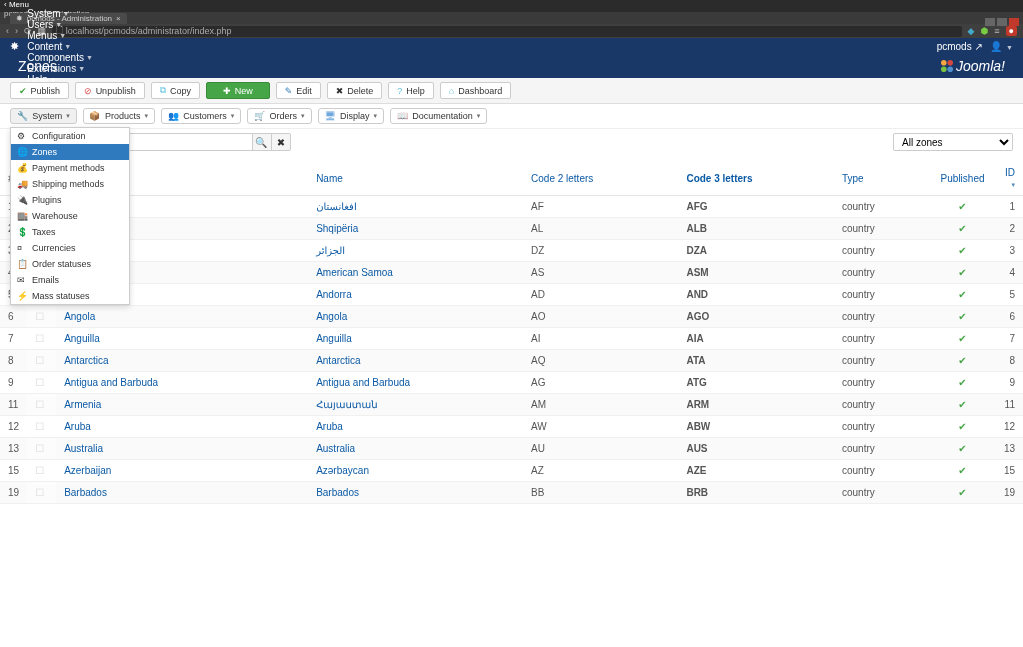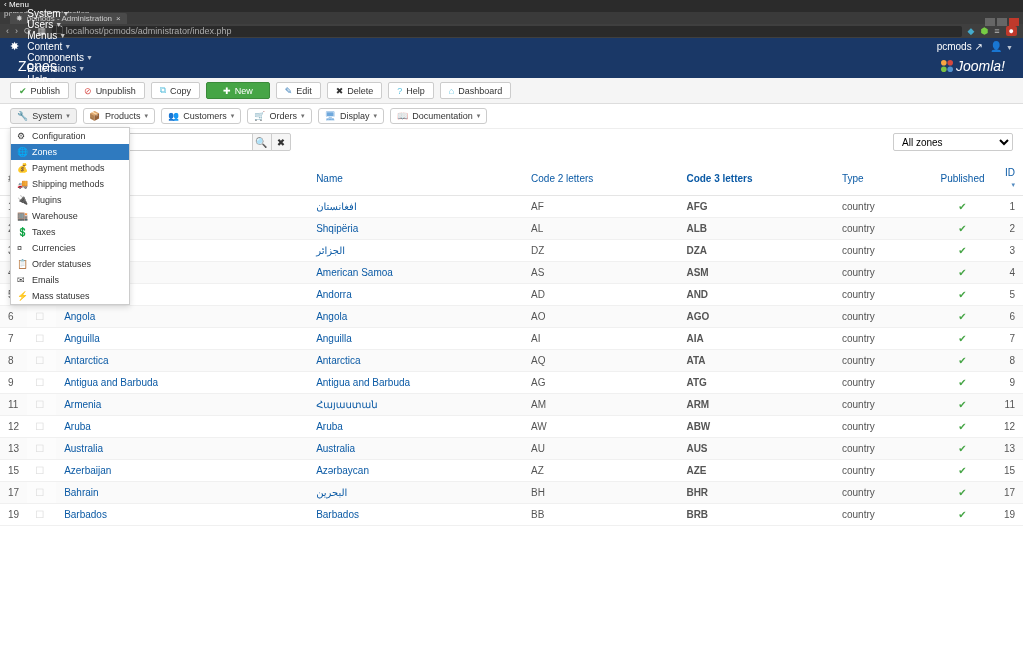--- a/index.html
+++ b/index.html
@@ -426,31 +426,20 @@
         <td class="col-chk checkbox-cell">☐</td>
         <td class="col-eng"><a href="#">Azerbaijan</a></td>
         <td class="col-name"><a href="#">Azərbaycan</a></td>
         <td class="col-c2">AZ</td>
         <td class="col-c3">AZE</td>
         <td class="col-type">country</td>
         <td class="col-pub"><span class="chk">✔</span></td>
         <td class="col-id">15</td>
       </tr>
       <tr>
-        <td class="col-num">17</td>
-        <td class="col-chk checkbox-cell">☐</td>
-        <td class="col-eng"><a href="#">Bahrain</a></td>
-        <td class="col-name"><a href="#">البحرين</a></td>
-        <td class="col-c2">BH</td>
-        <td class="col-c3">BHR</td>
-        <td class="col-type">country</td>
-        <td class="col-pub"><span class="chk">✔</span></td>
-        <td class="col-id">17</td>
-      </tr>
-      <tr>
         <td class="col-num">19</td>
         <td class="col-chk checkbox-cell">☐</td>
         <td class="col-eng"><a href="#">Barbados</a></td>
         <td class="col-name"><a href="#">Barbados</a></td>
         <td class="col-c2">BB</td>
         <td class="col-c3">BRB</td>
         <td class="col-type">country</td>
         <td class="col-pub"><span class="chk">✔</span></td>
         <td class="col-id">19</td>
       </tr>

